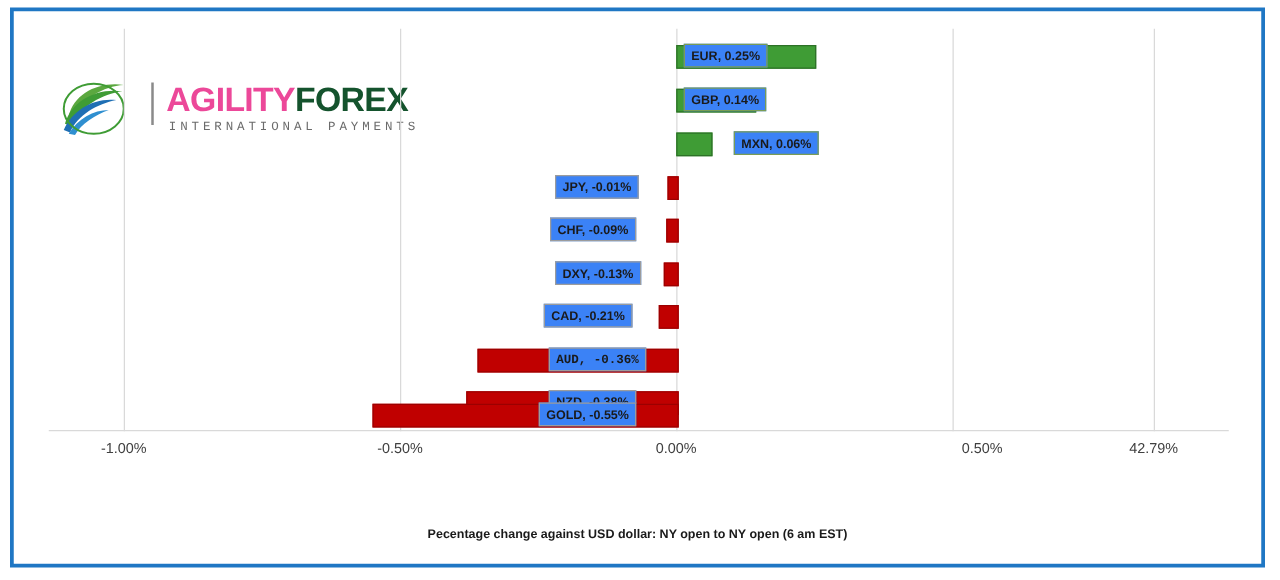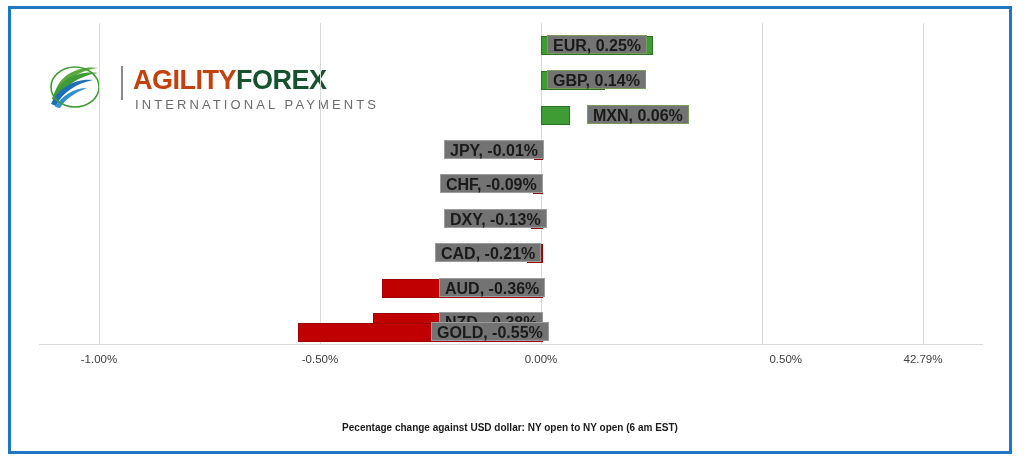--- a/index.html
+++ b/index.html
@@ -56,24 +56,24 @@
   }
   .bar.neg {
     background: #c00000;
     border: 1px solid #9c0000;
   }
   .bar-label {
     position: absolute;
     height: 19px;
     line-height: 19px;
     padding: 0 5px;
-    font-size: 16px;
+    font-size: 10px;
     font-weight: bold;
     color: #1a1a1a;
-    background: #737373;
+    background: #3b82f6;
     border: 1px solid #7a9c55;
     white-space: nowrap;
     box-sizing: border-box;
   }
   .bar-label.negl {
     border-color: #9c9c9c;
   }
   
   .tick-label {
     position: absolute;
@@ -120,30 +120,31 @@
   #logo-wordmark {
     position: absolute;
     left: 84px;
     top: 4px;
     font-size: 27px;
     font-weight: bold;
     letter-spacing: -0.5px;
     line-height: 30px;
     white-space: nowrap;
   }
-  .w-agility { color: #c2410c; text-align: right; }
+  .w-agility { color: #ec4899; text-align: right; }
   .w-forex { color: #14532d; }
   #logo-sub {
     position: absolute;
     left: 86px;
     top: 36px;
-    font-size: 13px;
+    font-size: 10px;
     letter-spacing: 3.1px;
     color: #6b6b6b;
     white-space: nowrap;
+    font-family: Liberation Mono, monospace;
   }
 </style>
 </head>
 <body>
 
 <div id="frame">
 
   <div id="logo">
     <svg id="logo-mark" viewBox="0 0 56 46">
       <path d="M6 30 C10 12, 30 2, 50 5 C34 6, 16 16, 10 32 Z" fill="#5ba83f"></path>
@@ -183,21 +184,21 @@
     <div class="bar neg" style="left:494px; top:152px; width:8px;"></div>
     <div class="bar-label negl" style="left:401px; top:151px;">CHF, -0.09%</div>
 
     <div class="bar neg" style="left:492px; top:187px; width:10px;"></div>
     <div class="bar-label negl" style="left:405px; top:186px;">DXY, -0.13%</div>
 
     <div class="bar neg" style="left:488px; top:221px; width:14px;"></div>
     <div class="bar-label negl" style="left:396px; top:220px;">CAD, -0.21%</div>
 
     <div class="bar neg" style="left:343px; top:256px; width:159px;"></div>
-    <div class="bar-label negl" style="left:400px; top:255px;">AUD, -0.36%</div>
+    <div class="bar-label negl" style="left:400px; top:255px;font-family:Liberation Mono, monospace;">AUD, -0.36%</div>
 
     <div class="bar neg" style="left:334px; top:290px; width:168px;"></div>
     <div class="bar-label negl" style="left:400px; top:289px;">NZD, -0.38%</div>
 
     <div class="bar neg" style="left:259px; top:300px; width:243px;"></div>
     <div class="bar-label negl" style="left:392px; top:299px;">GOLD, -0.55%</div>
 
     <div class="tick-label" style="left:60px;">-1.00%</div>
     <div class="tick-label" style="left:281px;">-0.50%</div>
     <div class="tick-label" style="left:502px;">0.00%</div>

